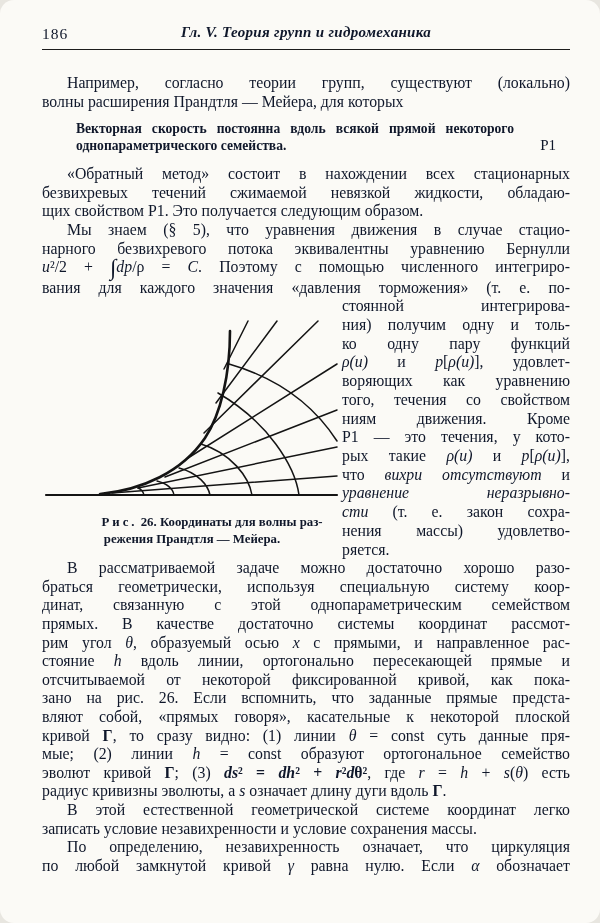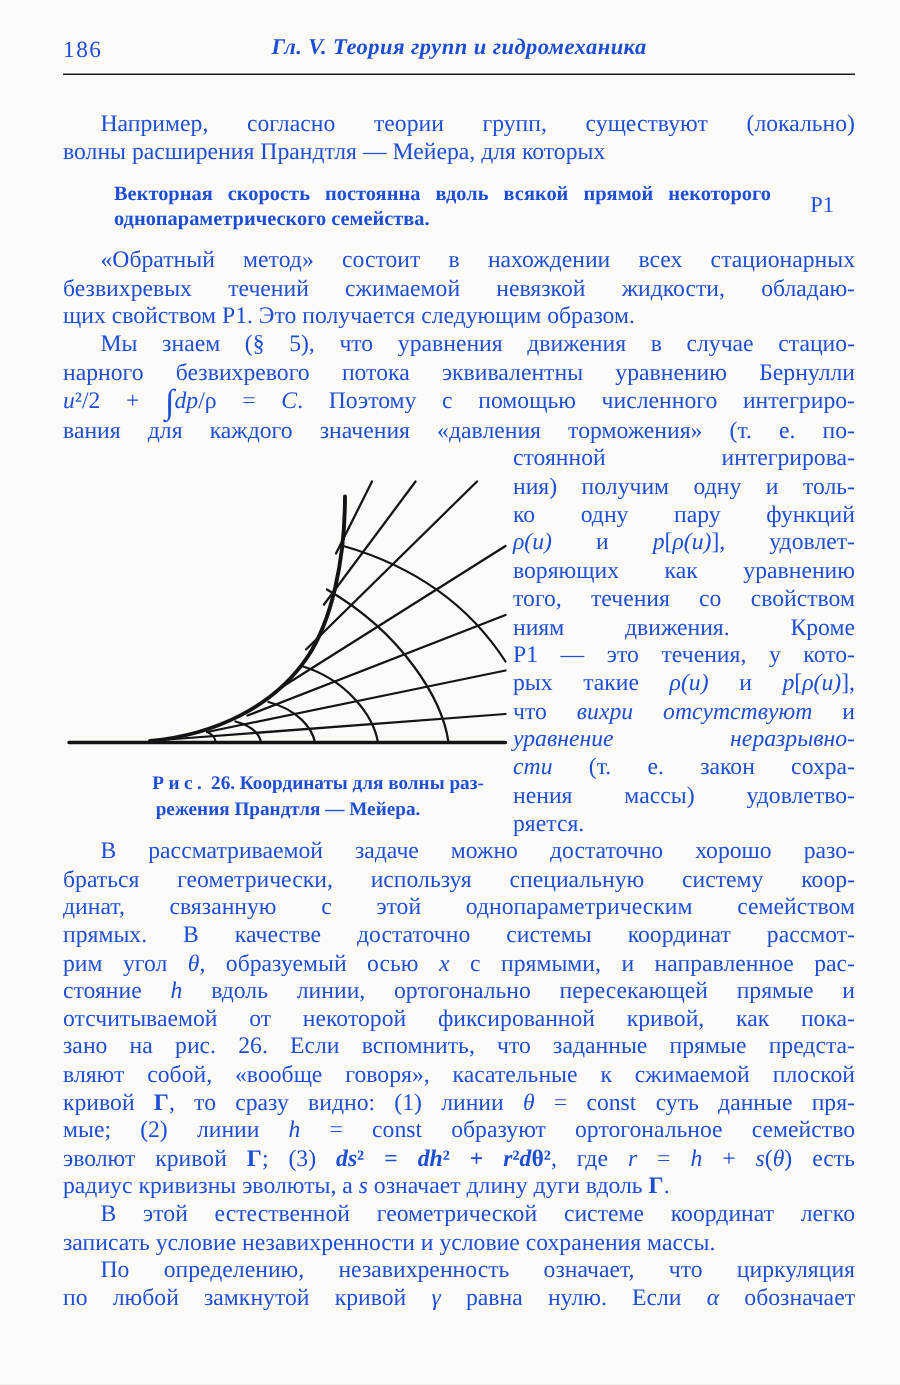--- a/index.html
+++ b/index.html
@@ -1,34 +1,34 @@
 <!DOCTYPE html>
 <html lang="ru"><head>
 <meta charset="utf-8">
 <style>
   html,body{margin:0;padding:0;background:#e8e6e0;}
   .page{
     width:600px;height:923px;box-sizing:border-box;position:relative;
-    margin:0 auto;background:#fbfaf6;color:#1d4ed8;
+    margin:0 auto;background:#fbfaf6;color:#0f172a;
     font-family:"Liberation Serif","DejaVu Serif",serif;
-    padding:24px 30px 0 42px;overflow:hidden;
+    padding:24px 30px 0 42px;overflow:hidden;border-radius:14px;
   }
   
   .header{position:relative;height:20px;}
   .pagenum{position:absolute;left:0;top:1px;font-size:15.5px;letter-spacing:1px;}
   .rtitle{text-align:center;font-size:15px;font-style:italic;font-weight:bold;letter-spacing:.3px;}
   .rule{border-bottom:1.9px solid #1c1c1c;margin-top:5px;}
   
   .txt{font-size:15.8px;line-height:18.6px;}
   .ln{text-align:justify;text-align-last:justify;}
   .ln.end{text-align-last:auto;}
   .ln.ind{text-indent:25px;}
   .para1{margin-top:24px;}
   
-  .p1block{display:flex;align-items:center;margin:9px 0 11px 0;padding-left:34px;}
+  .p1block{display:flex;align-items:flex-end;margin:9px 0 11px 0;padding-left:34px;}
   .p1text{width:438px;font-size:13.6px;font-weight:bold;line-height:17px;}
   .p1label{margin-left:auto;font-size:15px;padding-top:1px;padding-right:14px;}
   
   .wrap{display:flex;}
   .figblock{width:300px;flex:0 0 300px;}
   .figblock svg{display:block;margin:22px 0 0 2px;}
   .caption{margin-top:10px;text-align:center;font-size:12.8px;font-weight:bold;line-height:16.5px;padding:0 6px;}
   .caption .sp{letter-spacing:3px;margin-left:40px;}
   .col{width:229px;margin-left:auto;}
   .col .ln{line-height:18.7px;}
@@ -123,21 +123,21 @@
 
   <div class="txt">
       <div class="ln ind">В рассматриваемой задаче можно достаточно хорошо разо-</div>
       <div class="ln">браться геометрически, используя специальную систему коор-</div>
       <div class="ln">динат, связанную с этой однопараметрическим семейством</div>
       <div class="ln">прямых. В качестве достаточно системы координат рассмот-</div>
       <div class="ln">рим угол <i>θ</i>, образуемый осью <i>x</i> с прямыми, и направленное рас-</div>
       <div class="ln">стояние <i>h</i> вдоль линии, ортогонально пересекающей прямые и</div>
       <div class="ln">отсчитываемой от некоторой фиксированной кривой, как пока-</div>
       <div class="ln">зано на рис. 26. Если вспомнить, что заданные прямые предста-</div>
-      <div class="ln">вляют собой, «вообще говоря», касательные к сжимаемой плоской</div>
+      <div class="ln">вляют собой, «прямых говоря», касательные к некоторой плоской</div>
       <div class="ln">кривой <b>Γ</b>, то сразу видно: (1) линии <i>θ</i> = const суть данные пря-</div>
       <div class="ln">мые; (2) линии <i>h</i> = const образуют ортогональное семейство</div>
       <div class="ln">эволют кривой <b>Γ</b>; (3) <b><i>ds</i>² = <i>dh</i>² + <i>r</i>²<i>d</i>θ²</b>, где <i>r</i> = <i>h</i> + <i>s</i>(<i>θ</i>) есть</div>
       <div class="ln end">радиус кривизны эволюты, а <i>s</i> означает длину дуги вдоль <b>Γ</b>.</div>
     </div>
   <div class="txt">
       <div class="ln ind">В этой естественной геометрической системе координат легко</div>
       <div class="ln end">записать условие незавихренности и условие сохранения массы.</div>
     </div>
   <div class="txt">

